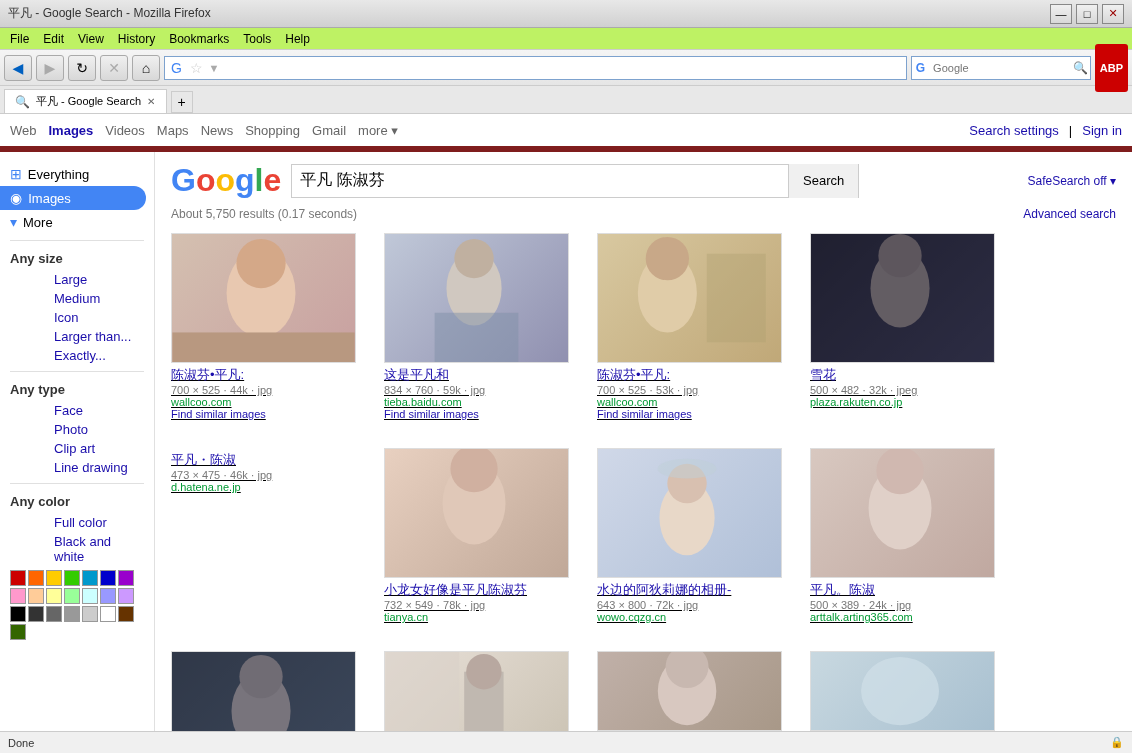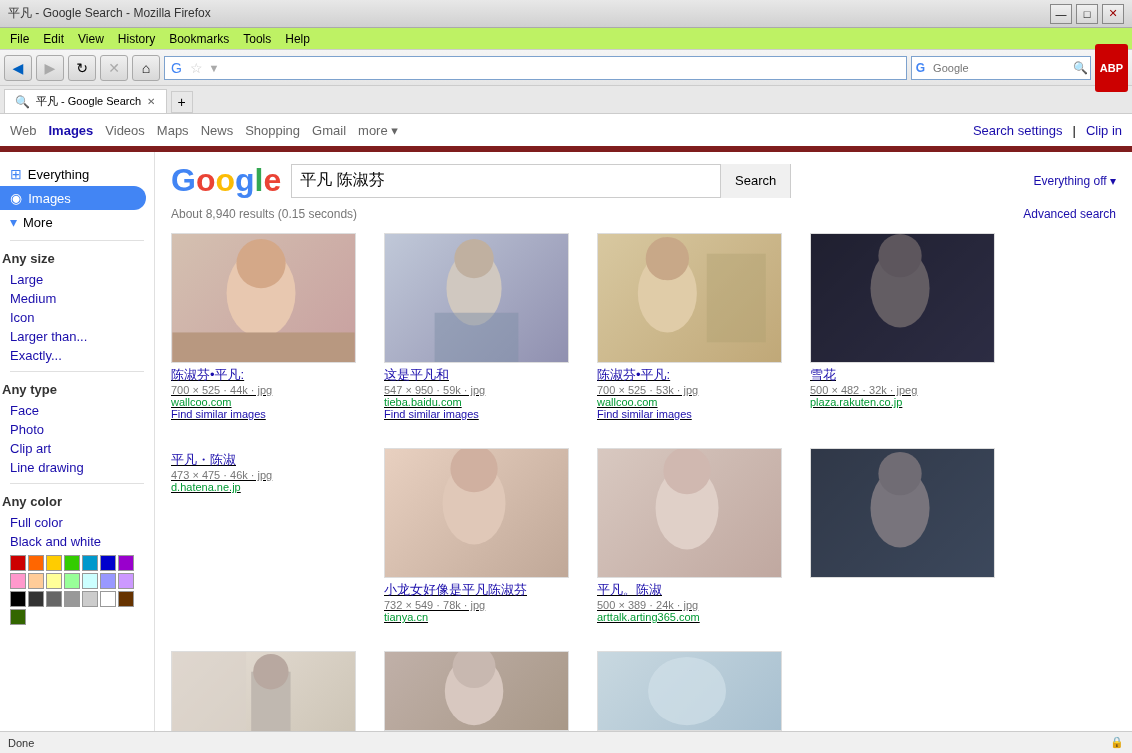--- a/index.html
+++ b/index.html
@@ -167,22 +167,22 @@
     }
     .sidebar-item.active {
       background: #4285f4;
       color: #fff;
       border-radius: 0 20px 20px 0;
       margin-right: 8px;
     }
     .sidebar-item.active .sidebar-icon { color: #fff; }
     .sidebar-icon { font-size: 14px; color: #4285f4; }
     .sidebar-divider { height: 1px; background: #e0e0e0; margin: 6px 10px; }
-    .sidebar-filter-item { padding: 2px 10px; font-size: 13px; cursor: pointer; color: #1a0dab; }
-    .sidebar-filter-label { padding: 4px 2px; font-size: 13px; font-weight: bold; color: #333; }
+    .sidebar-filter-item { padding: 2px 10px; font-size: 13px; cursor: pointer; color: #1a0dab; margin-left: 44px; }
+    .sidebar-filter-label { padding: 4px 10px; font-size: 13px; font-weight: bold; color: #333; }
     .color-swatches { padding: 4px 10px; display: flex; flex-wrap: wrap; gap: 2px; }
     .color-swatch { width: 16px; height: 16px; border: 1px solid #999; cursor: pointer; }
 
     
     .content-area {
       flex: 1;
       padding: 10px 16px;
       overflow-y: auto;
     }
 
@@ -199,21 +199,21 @@
     .logo-o2 { color: #fbbc05; }
     .logo-g2 { color: #4285f4; }
     .logo-l { color: #34a853; }
     .logo-e { color: #ea4335; }
 
     .search-input-box {
       display: flex;
       align-items: center;
       border: 1px solid #ccc;
       height: 34px;
-      width: 500px;
+      width: 568px;
     }
     .search-input-box input {
       border: none;
       outline: none;
       padding: 0 8px;
       font-size: 16px;
       flex: 1;
       font-family: Arial, sans-serif;
     }
     .search-button {
@@ -335,21 +335,21 @@
   <a class="google-nav-link active">Images</a>
   <a class="google-nav-link">Videos</a>
   <a class="google-nav-link">Maps</a>
   <a class="google-nav-link">News</a>
   <a class="google-nav-link">Shopping</a>
   <a class="google-nav-link">Gmail</a>
   <a class="google-nav-link">more ▾</a>
   <div class="google-topbar-right">
     <a class="settings-link">Search settings</a>
     <span>|</span>
-    <a class="sign-in-link">Clip in</a>
+    <a class="sign-in-link">Sign in</a>
   </div>
 </div>
 
 <div class="main-layout">
 
   <div class="sidebar">
     <div class="sidebar-item">
       <span class="sidebar-icon">⊞</span>
       <span>Everything</span>
     </div>
@@ -408,26 +408,26 @@
 
     <div class="search-box-area">
       <span class="google-logo">
         <span class="logo-g">G</span><span class="logo-o1">o</span><span class="logo-o2">o</span><span class="logo-g2">g</span><span class="logo-l">l</span><span class="logo-e">e</span>
       </span>
       <div class="search-input-box">
         <input type="text" value="平凡 陈淑芬" style="border: none; outline: none; padding: 0px 8px; font-size: 16px; flex: 1 1 0%; font-family: Arial, sans-serif; width: 440px;">
         <button class="search-button">Search</button>
       </div>
       <span class="safesearch-link">
-        <a style="color:#1a0dab;">Everything off ▾</a>
+        <a style="color:#1a0dab;">SafeSearch off ▾</a>
       </span>
     </div>
 
     <div class="results-info">
-      <span>About 8,940 results (0.15 seconds)</span>
+      <span>About 5,750 results (0.17 seconds)</span>
       <a class="advanced-search-link">Advanced search</a>
     </div>
 
     <div class="image-grid">
 
       <div class="image-card">
         <div class="image-placeholder" style="background:linear-gradient(135deg,#d4c0b0,#c8a0a0);">
           <svg viewBox="0 0 185 130">
               <ellipse cx="90" cy="60" rx="35" ry="45" fill="#e8c8b0"></ellipse>
               <ellipse cx="90" cy="30" rx="25" ry="25" fill="#d4a888"></ellipse>
@@ -442,21 +442,21 @@
 
       <div class="image-card">
         <div class="image-placeholder" style="background:linear-gradient(135deg,#c0c8d8,#9090b0);">
           <svg viewBox="0 0 185 130">
               <ellipse cx="90" cy="55" rx="28" ry="38" fill="#d0c8c0"></ellipse>
               <ellipse cx="90" cy="25" rx="20" ry="20" fill="#c0b0a0"></ellipse>
               <rect x="50" y="80" width="85" height="50" fill="#8090a8" opacity="0.5"></rect>
             </svg>
         </div>
         <div class="image-title">这是平凡和</div>
-        <div class="image-meta">547 × 950 · 59k · jpg</div>
+        <div class="image-meta">834 × 760 · 59k · jpg</div>
         <div class="image-source">tieba.baidu.com</div>
         <div class="find-similar">Find similar images</div>
       </div>
 
       <div class="image-card">
         <div class="image-placeholder" style="background:linear-gradient(135deg,#d8c8a0,#c0a878);">
           <svg viewBox="0 0 185 130">
               <ellipse cx="70" cy="60" rx="30" ry="40" fill="#e0cca8"></ellipse>
               <ellipse cx="70" cy="25" rx="22" ry="22" fill="#c8a888"></ellipse>
               <rect x="110" y="20" width="60" height="90" fill="#b0a070" opacity="0.4"></rect>
@@ -492,20 +492,32 @@
           <svg viewBox="0 0 185 130">
               <ellipse cx="90" cy="55" rx="32" ry="42" fill="#e0c8b8"></ellipse>
               <ellipse cx="90" cy="20" rx="24" ry="24" fill="#d0b0a0"></ellipse>
             </svg>
         </div>
         <div class="image-title">小龙女好像是平凡陈淑芬</div>
         <div class="image-meta">732 × 549 · 78k · jpg</div>
         <div class="image-source">tianya.cn</div>
       </div>
 
+      <div class="image-card">
+        <div class="image-placeholder" style="background:linear-gradient(135deg,#d0d8e8,#b0c0d8);">
+          <svg viewBox="0 0 185 130">
+              <ellipse cx="90" cy="70" rx="28" ry="38" fill="#e8d8c8"></ellipse>
+              <ellipse cx="90" cy="35" rx="20" ry="20" fill="#d8c0b0"></ellipse>
+              <ellipse cx="90" cy="20" rx="30" ry="10" fill="#c0d0d8" opacity="0.5"></ellipse>
+            </svg>
+        </div>
+        <div class="image-title">水边的阿狄莉娜的相册-</div>
+        <div class="image-meta">643 × 800 · 72k · jpg</div>
+        <div class="image-source">wowo.cqzg.cn</div>
+      </div>
 
       <div class="image-card">
         <div class="image-placeholder" style="background:linear-gradient(135deg,#d8c8c0,#c0a8a0);">
           <svg viewBox="0 0 185 130">
               <ellipse cx="90" cy="60" rx="32" ry="42" fill="#e0d0c8"></ellipse>
               <ellipse cx="90" cy="22" rx="24" ry="24" fill="#d0b8b0"></ellipse>
             </svg>
         </div>
         <div class="image-title">平凡。陈淑</div>
         <div class="image-meta">500 × 389 · 24k · jpg</div>

